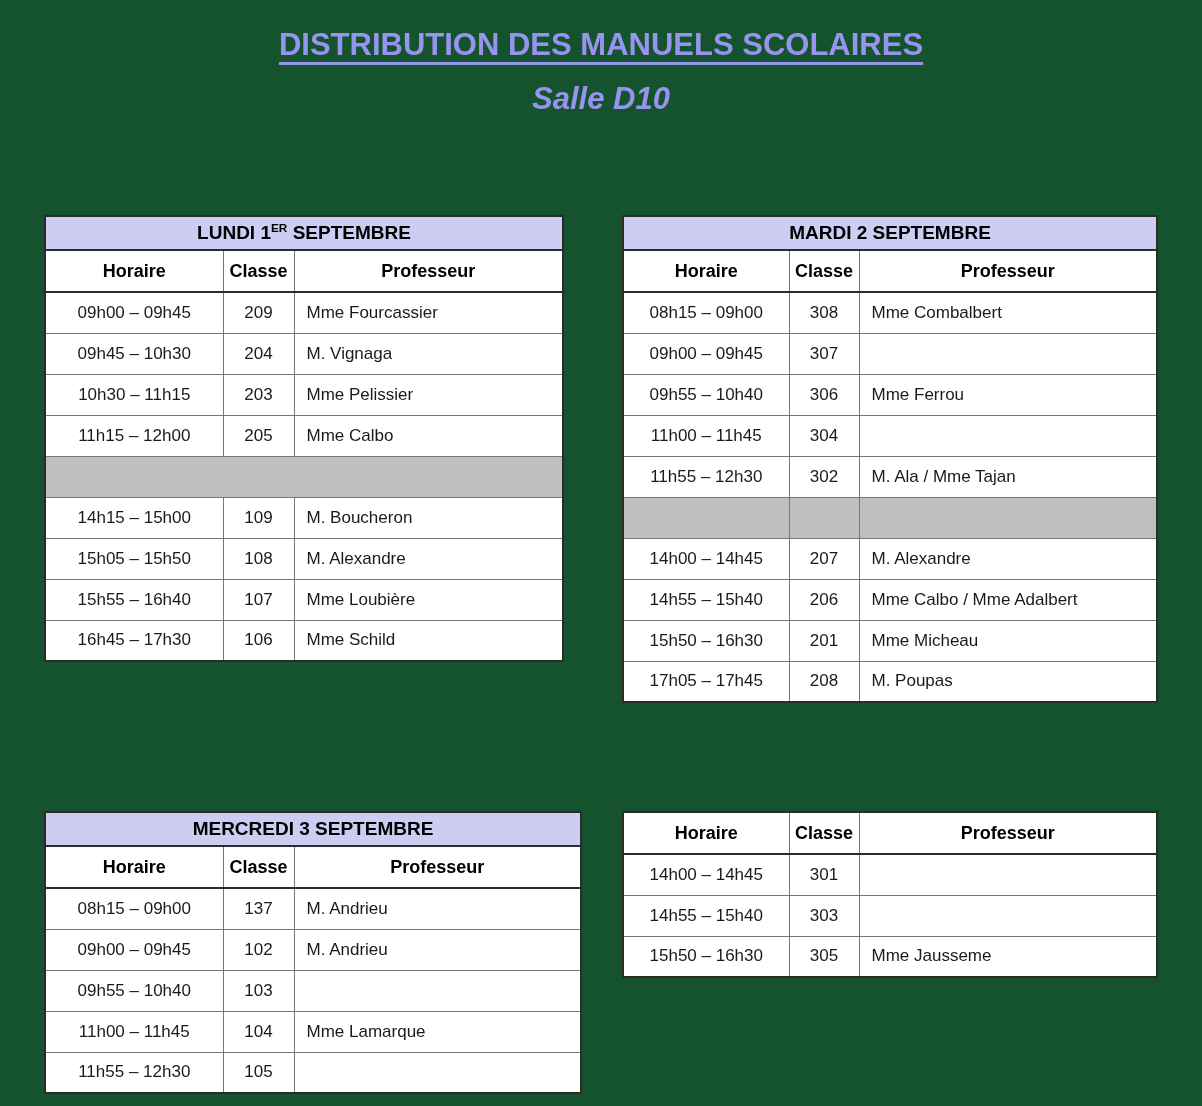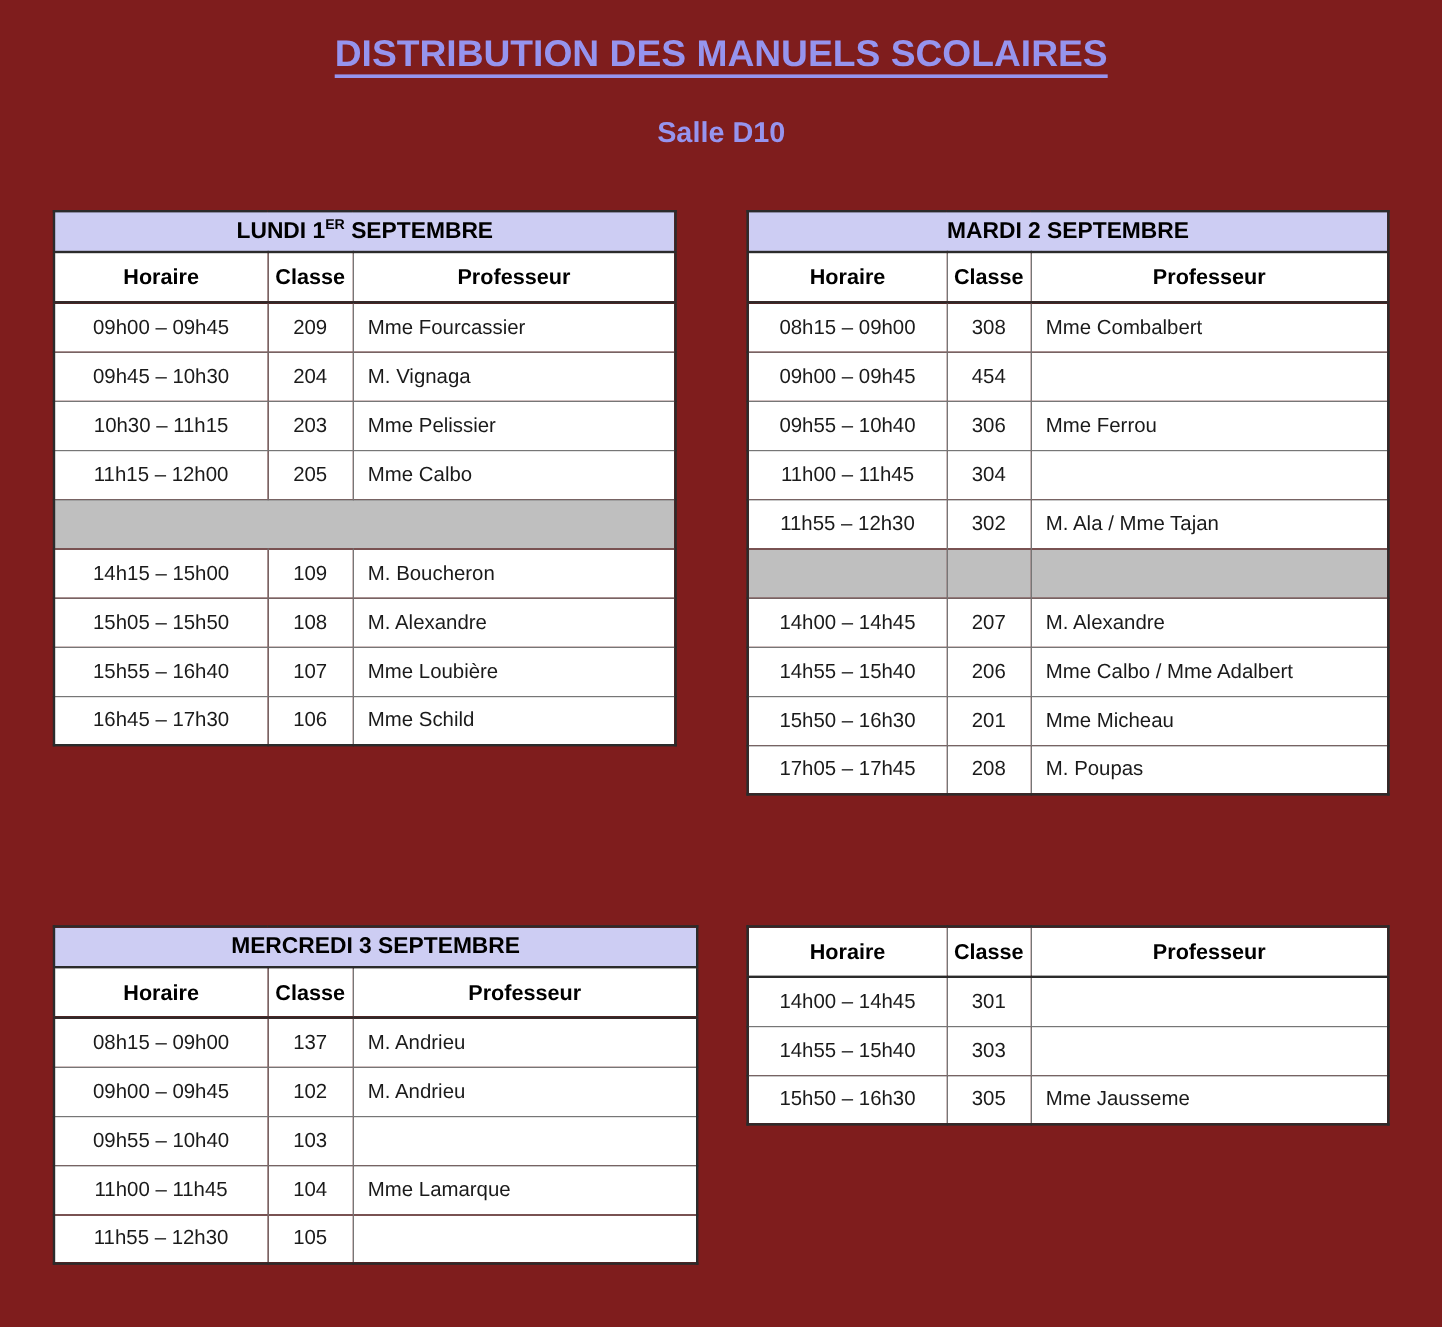--- a/index.html
+++ b/index.html
@@ -5,45 +5,45 @@
   * { margin: 0; padding: 0; box-sizing: border-box; }
   html, body { background: #ffffff; }
   body {
     width: 1202px; height: 1106px;
     font-family: "Liberation Sans", sans-serif;
     color: #1a1a1a;
   }
   .page {
     position: relative;
     width: 1202px; height: 1106px;
-    background: #7f1d1d;
+    background: #14532d;
     overflow: hidden;
   }
 
   
   .doc-title {
     position: absolute; top: 27px; left: 0; width: 100%;
     text-align: center;
     font-size: 31px; font-weight: bold; line-height: 36px;
     color: var(--accent, #9694ee);
   }
   .doc-title .underlined {
     text-decoration: underline;
     text-decoration-thickness: 3px;
     text-underline-offset: 7px;
   }
   .doc-subtitle {
-    position: absolute; top: 93px; left: 0; width: 100%;
+    position: absolute; top: 81px; left: 0; width: 100%;
     text-align: center;
-    font-size: 24px; font-weight: bold; line-height: 36px;
+    font-size: 31px; font-weight: bold; font-style: italic; line-height: 36px;
     color: var(--accent, #9694ee);
   }
 
   
-  .tblwrap { position: absolute; }
+  .tblwrap { position: absolute; margin-top: 40px; }
   #t1 { left: 44px;  top: 175px; width: 520px; }
   #t2 { left: 622px; top: 175px; width: 536px; }
   #t3 { left: 44px;  top: 771px; width: 538px; }
   #t4 { left: 622px; top: 771px; width: 536px; }
 
   table {
     width: 100%;
     border-collapse: collapse;
     table-layout: fixed;
     border: 2px solid #2b2b2b;
@@ -177,21 +177,21 @@
         </tr>
       </thead>
       <tbody>
         <tr>
           <td class="horaire">08h15 – 09h00</td>
           <td class="classe">308</td>
           <td class="prof">Mme Combalbert</td>
         </tr>
         <tr>
           <td class="horaire">09h00 – 09h45</td>
-          <td class="classe">454</td>
+          <td class="classe">307</td>
           <td class="prof"></td>
         </tr>
         <tr>
           <td class="horaire">09h55 – 10h40</td>
           <td class="classe">306</td>
           <td class="prof">Mme Ferrou</td>
         </tr>
         <tr>
           <td class="horaire">11h00 – 11h45</td>
           <td class="classe">304</td>

